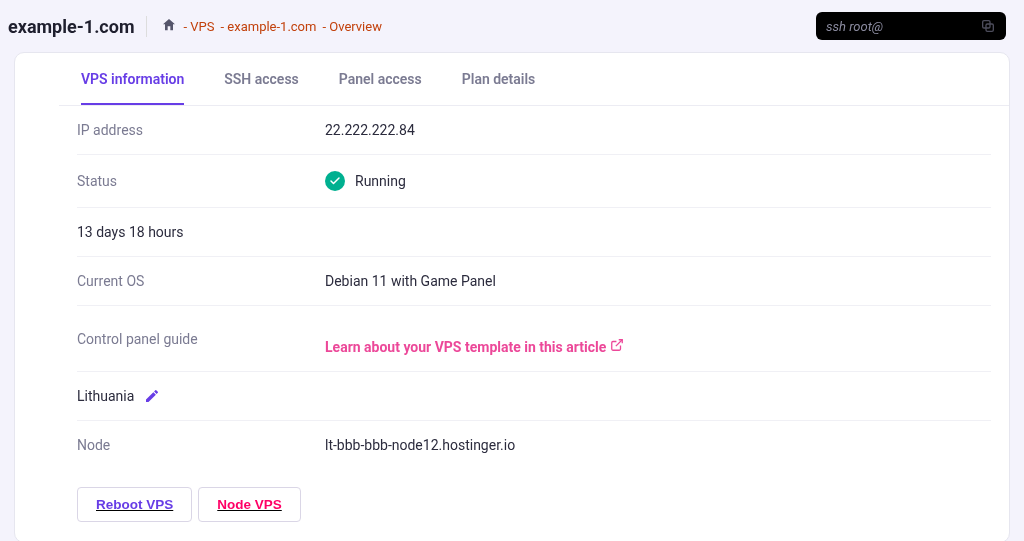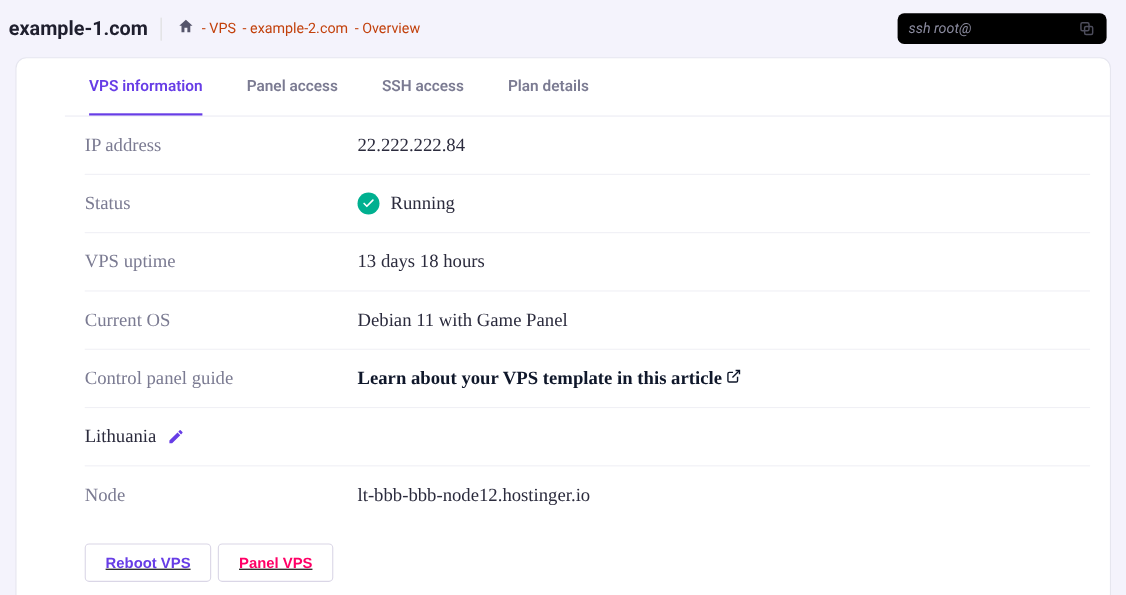--- a/index.html
+++ b/index.html
@@ -78,22 +78,21 @@
       border-bottom-color: #673de6;
     }
     .info-table {
       padding: 0 18px;
     }
     .row {
       display: flex;
       align-items: center;
       padding: 16px 0;
       border-bottom: 1px solid #f0f0f5;
-      font-size: 17px;
-      font-family: Liberation Serif, serif;
+      font-size: 14px;
     }
     .row:last-of-type { border-bottom: none; }
     .row .label {
       width: 248px;
       color: #7b7b92;
     }
     .row .value {
       color: #2b2b3d;
       display: flex;
       align-items: center;
@@ -104,26 +103,27 @@
       width: 20px;
       height: 20px;
       background: #00b090;
       border-radius: 50%;
       display: inline-flex;
       align-items: center;
       justify-content: center;
     }
     .status-icon svg { width: 12px; height: 12px; stroke: #fff; }
     .link {
-      color: #0f172a;
+      color: #ec4899;
       font-weight: 700;
       text-decoration: none;
       display: inline-flex;
       align-items: center;
       gap: 4px;
+      margin-top: 16px;
     }
     .edit-icon { color: #673de6; display: inline-flex; }
     .actions {
       display: flex;
       gap: 6px;
       padding: 18px 18px 20px 18px;
       text-decoration: underline;
     }
     .btn {
       background: #fff;
@@ -142,60 +142,59 @@
 
 <div class="top-header">
   <div class="domain-title">example-1.com</div>
   <div class="breadcrumb">
     <span class="home-icon">
       <svg width="16" height="16" viewBox="0 0 24 24" fill="currentColor">
           <path d="M12 3l9 8h-3v9h-4v-6H10v6H6v-9H3l9-8z"></path>
         </svg>
     </span>
     <span>- VPS</span>
-    <span>- example-2.com</span>
+    <span>- example-1.com</span>
     <span>- Overview</span>
   </div>
   <div class="ssh-box">
     <span class="ssh-text">ssh root@</span>
     <span class="copy-btn">
       <svg width="16" height="16" viewBox="0 0 24 24" fill="none" stroke="currentColor" stroke-width="2">
           <rect x="9" y="9" width="11" height="11" rx="2"></rect>
           <rect x="4" y="4" width="11" height="11" rx="2"></rect>
         </svg>
     </span>
   </div>
 </div>
 
 <div class="card">
   <div class="tabs">
     <div class="tab active">VPS information</div>
+    <div class="tab">SSH access</div>
     <div class="tab">Panel access</div>
-    <div class="tab">SSH access</div>
     <div class="tab">Plan details</div>
   </div>
 
   <div class="info-table">
     <div class="row">
       <div class="label">IP address</div>
       <div class="value">22.222.222.84</div>
     </div>
     <div class="row">
       <div class="label">Status</div>
       <div class="value">
         <span class="status-icon">
           <svg viewBox="0 0 24 24" fill="none" stroke-width="3" stroke-linecap="round" stroke-linejoin="round">
               <polyline points="20 6 9 17 4 12"></polyline>
             </svg>
         </span>
         <span>Running</span>
       </div>
     </div>
     <div class="row">
-      <div class="label">VPS uptime</div>
       <div class="value">13 days 18 hours</div>
     </div>
     <div class="row">
       <div class="label">Current OS</div>
       <div class="value">Debian 11 with Game Panel</div>
     </div>
     <div class="row">
       <div class="label">Control panel guide</div>
       <div class="value">
         <a href="#" class="link">
@@ -221,15 +220,15 @@
       </div>
     </div>
     <div class="row">
       <div class="label">Node</div>
       <div class="value">lt-bbb-bbb-node12.hostinger.io</div>
     </div>
   </div>
 
   <div class="actions">
     <button class="btn primary">Reboot VPS</button>
-    <button class="btn danger">Panel VPS</button>
+    <button class="btn danger">Node VPS</button>
   </div>
 </div>
 
 </body></html>

